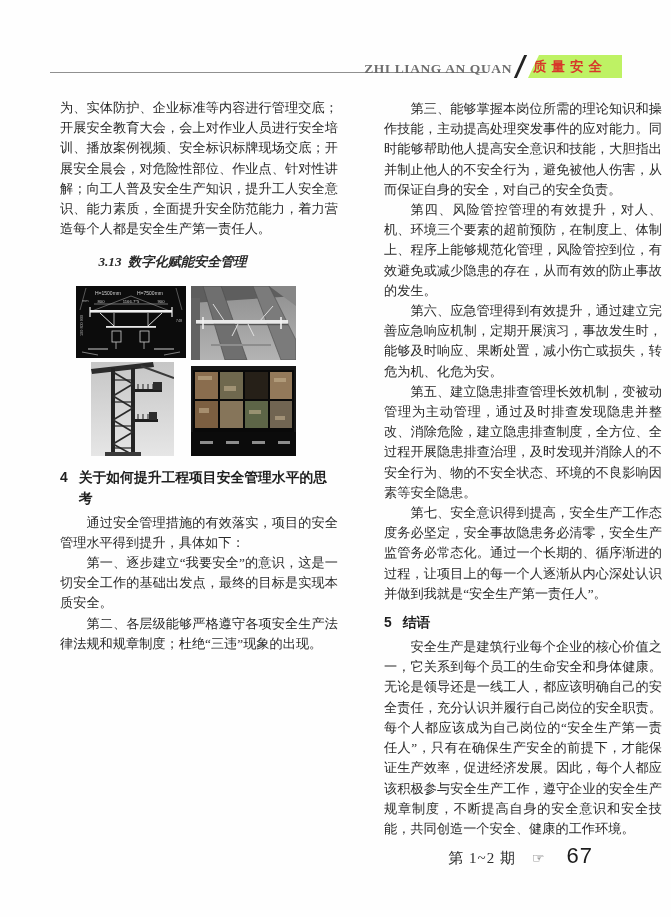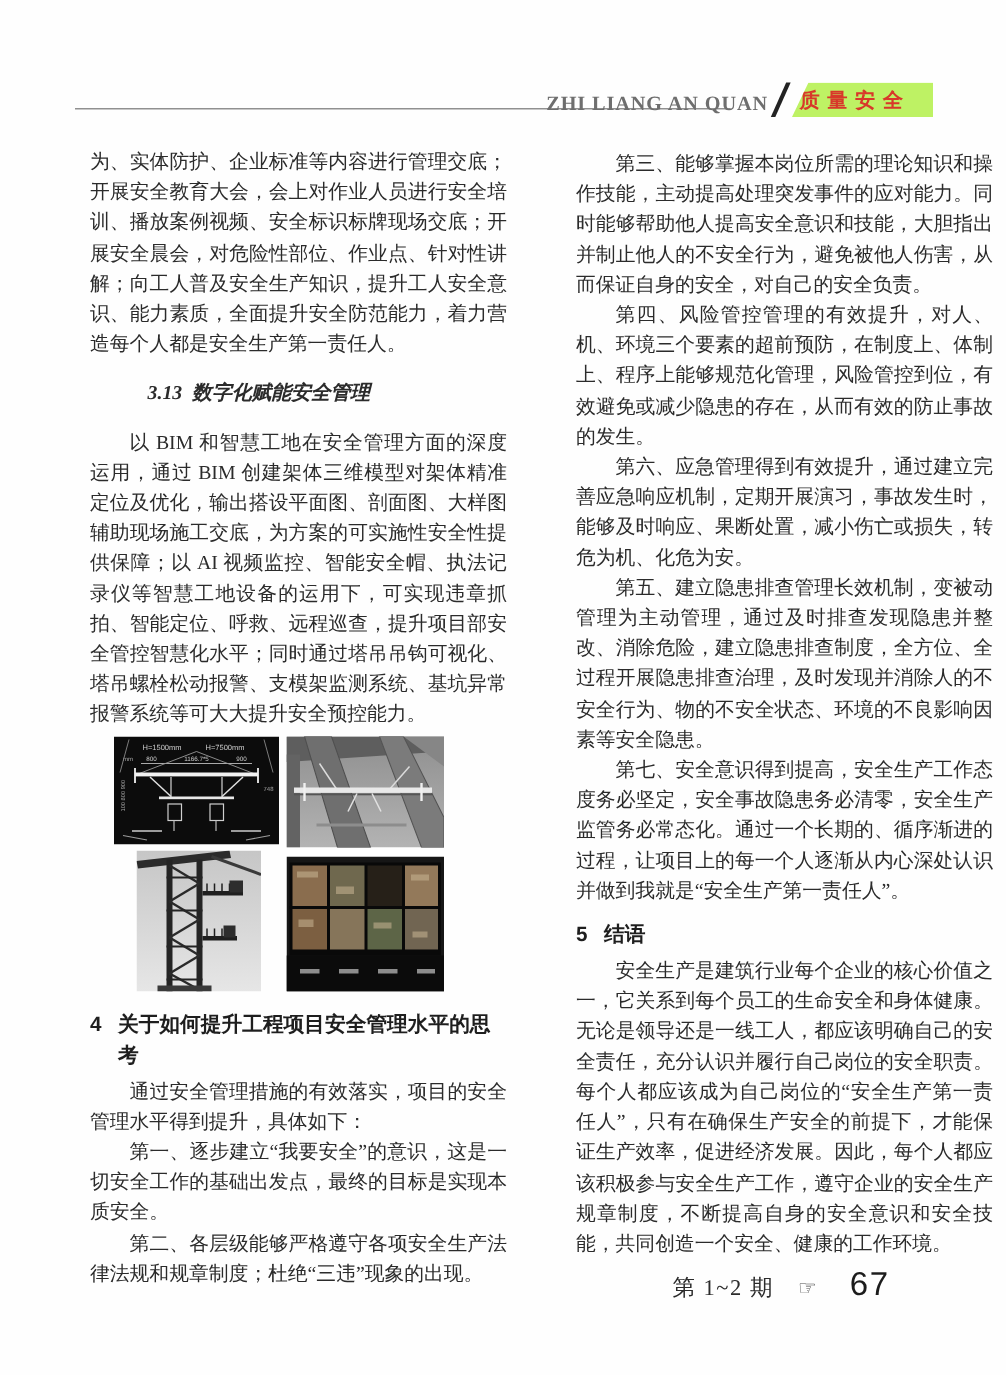--- a/index.html
+++ b/index.html
@@ -58,21 +58,20 @@
     <span class="pinyin">ZHI LIANG AN QUAN</span>
     <span class="slash"></span>
     <span class="name-box">
       <span class="jn">质量安全</span>
     </span>
   </div>
 
   <div class="col left">
     <p class="para cont">为、实体防护、企业标准等内容进行管理交底；开展安全教育大会，会上对作业人员进行安全培训、播放案例视频、安全标识标牌现场交底；开展安全晨会，对危险性部位、作业点、针对性讲解；向工人普及安全生产知识，提升工人安全意识、能力素质，全面提升安全防范能力，着力营造每个人都是安全生产第一责任人。</p>
     <p class="subhead"><span>3.13</span> <span>数字化赋能安全管理</span></p>
-    <p class="para">以 BIM 和智慧工地在安全管理方面的深度运用，通过 BIM 创建架体三维模型对架体精准定位及优化，输出搭设平面图、剖面图、大样图辅助现场施工交底，为方案的可实施性安全性提供保障；以 AI 视频监控、智能安全帽、执法记录仪等智慧工地设备的运用下，可实现违章抓拍、智能定位、呼救、远程巡查，提升项目部安全管控智慧化水平；同时通过塔吊吊钩可视化、塔吊螺栓松动报警、支模架监测系统、基坑异常报警系统等可大大提升安全预控能力。</p>
 
     <div class="figure-grid">
 
       <svg id="fig-cad" class="fig" width="110" height="72" viewBox="0 0 110 72">
         <rect width="110" height="72" fill="#0c0c0c"></rect>
         <text x="32" y="9" font-size="5" fill="#cfcfcf" text-anchor="middle" font-family="Liberation Sans, sans-serif">H=1500mm</text>
         <text x="74" y="9" font-size="5" fill="#cfcfcf" text-anchor="middle" font-family="Liberation Sans, sans-serif">H=7500mm</text>
         <text x="6" y="16" font-size="4" fill="#aaaaaa" font-family="Liberation Sans, sans-serif">mm</text>
         <line x1="18" y1="18" x2="92" y2="18" stroke="#bbbbbb" stroke-width="0.6"></line>
         <text x="25" y="16.5" font-size="4.2" fill="#cccccc" text-anchor="middle" font-family="Liberation Sans, sans-serif">800</text>

